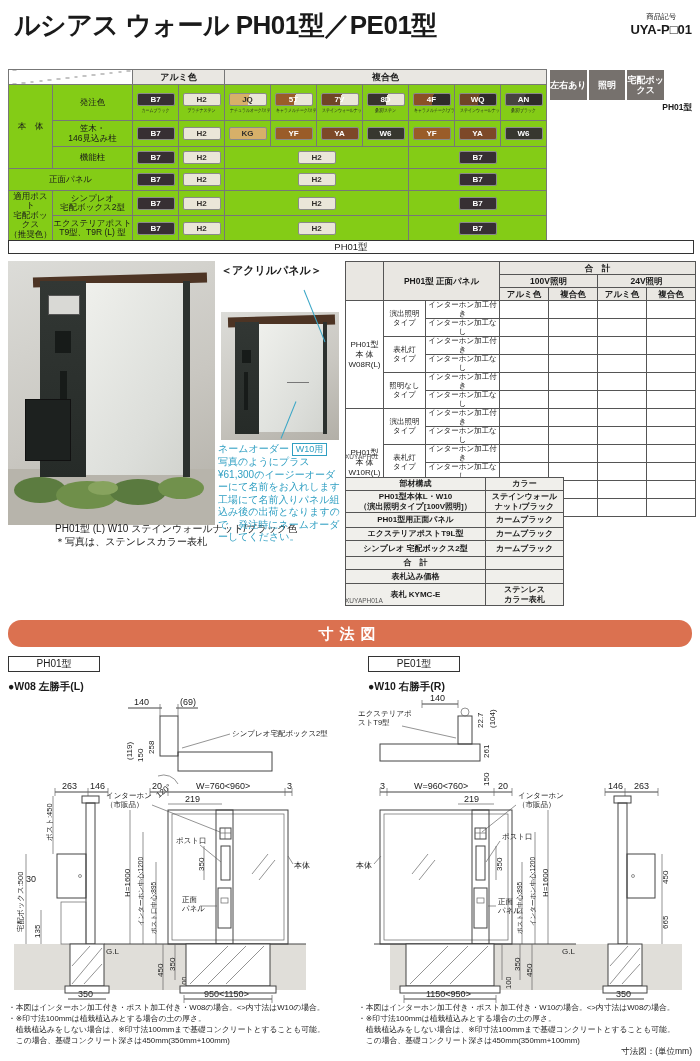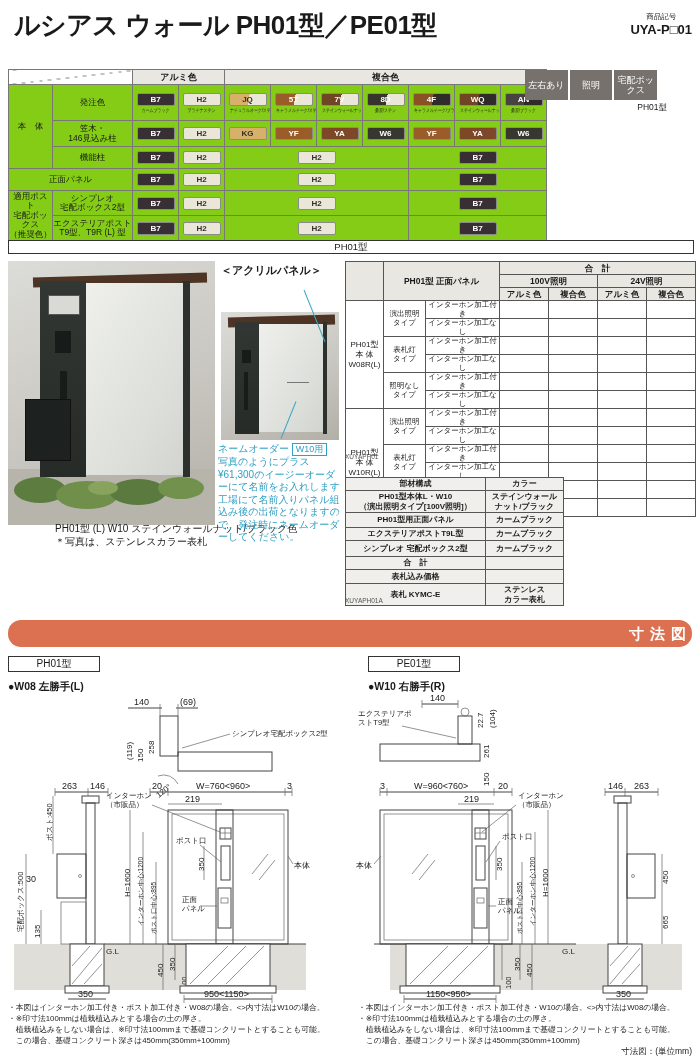--- a/index.html
+++ b/index.html
@@ -56,21 +56,21 @@
   .pt td{border:1px solid #555;padding:0;text-align:center;vertical-align:middle;font-size:7.5px;line-height:8.5px;background:#fff;}
   .pt .hd{background:#e9e7e2;font-weight:bold;font-size:8.5px;}
   .pt .grp{font-size:8px;line-height:10px;}
   .note{font-size:6.5px;color:#555;}
   
   .pa{table-layout:fixed;width:218px;}
   .pa td{border:1px solid #555;padding:1px 2px;text-align:center;vertical-align:middle;
          font-size:8px;line-height:9.5px;background:#f0efeb;font-weight:bold;}
   
   .obar{background:#db7150;border-radius:13px;color:#fff;font-size:15px;font-weight:bold;
-        text-align:right;line-height:27px;letter-spacing:6px;}
+        text-align:center;line-height:27px;letter-spacing:6px;}
   .mbox{border:1px solid #333;font-size:10px;text-align:center;line-height:14px;background:#fff;}
   .hand{font-size:10.5px;font-weight:bold;}
   .fnote{font-size:7.8px;line-height:11px;color:#222;}
   .unit{font-size:8.5px;text-align:right;}
   svg text{fill:#222;font-family:"Liberation Sans","DejaVu Sans",sans-serif;}
   svg .ln{stroke:#444;stroke-width:1;fill:none;}
   svg .th{stroke:#666;stroke-width:.7;fill:none;}
   svg .band{fill:#e0ded9;stroke:none;}
   svg .fnd{fill:#fff;stroke:#444;stroke-width:1;}
   svg .d9{font-size:9px;} svg .d8{font-size:8px;} svg .d7{font-size:7.5px;} svg .d6{font-size:6.5px;}
@@ -156,21 +156,21 @@
     <tr style="height:25px;">
       <td class="lab"><span>エクステリアポスト</span><br><span>T9型、T9R (L) 型</span></td>
       <td class="lab"><span class="sw" style="background: rgb(55, 47, 51);">B7</span></td>
       <td class="lab"><span class="sw dk" style="background: rgb(234, 230, 216);">H2</span></td>
       <td class="lab" colspan="4"><span class="sw dk" style="background: rgb(234, 230, 216);">H2</span></td>
       <td class="lab" colspan="3"><span class="sw" style="background: rgb(55, 47, 51);">B7</span></td>
     </tr>
   </tbody>
     </table>
 
-  <div class="abs" style="left:525px;top:70px;width:132px;">
+  <div class="abs" style="left:550px;top:70px;width:114px;font-weight:bold;">
     <div class="badges">
       <div class="badge">左右あり</div>
       <div class="badge">照明</div>
       <div class="badge">宅配ボックス</div>
     </div>
     <div class="badge-model">PH01型</div>
   </div>
 
   <div class="abs secbar" style="left:8px;top:240px;width:684px;height:12px;">PH01型</div>
 

